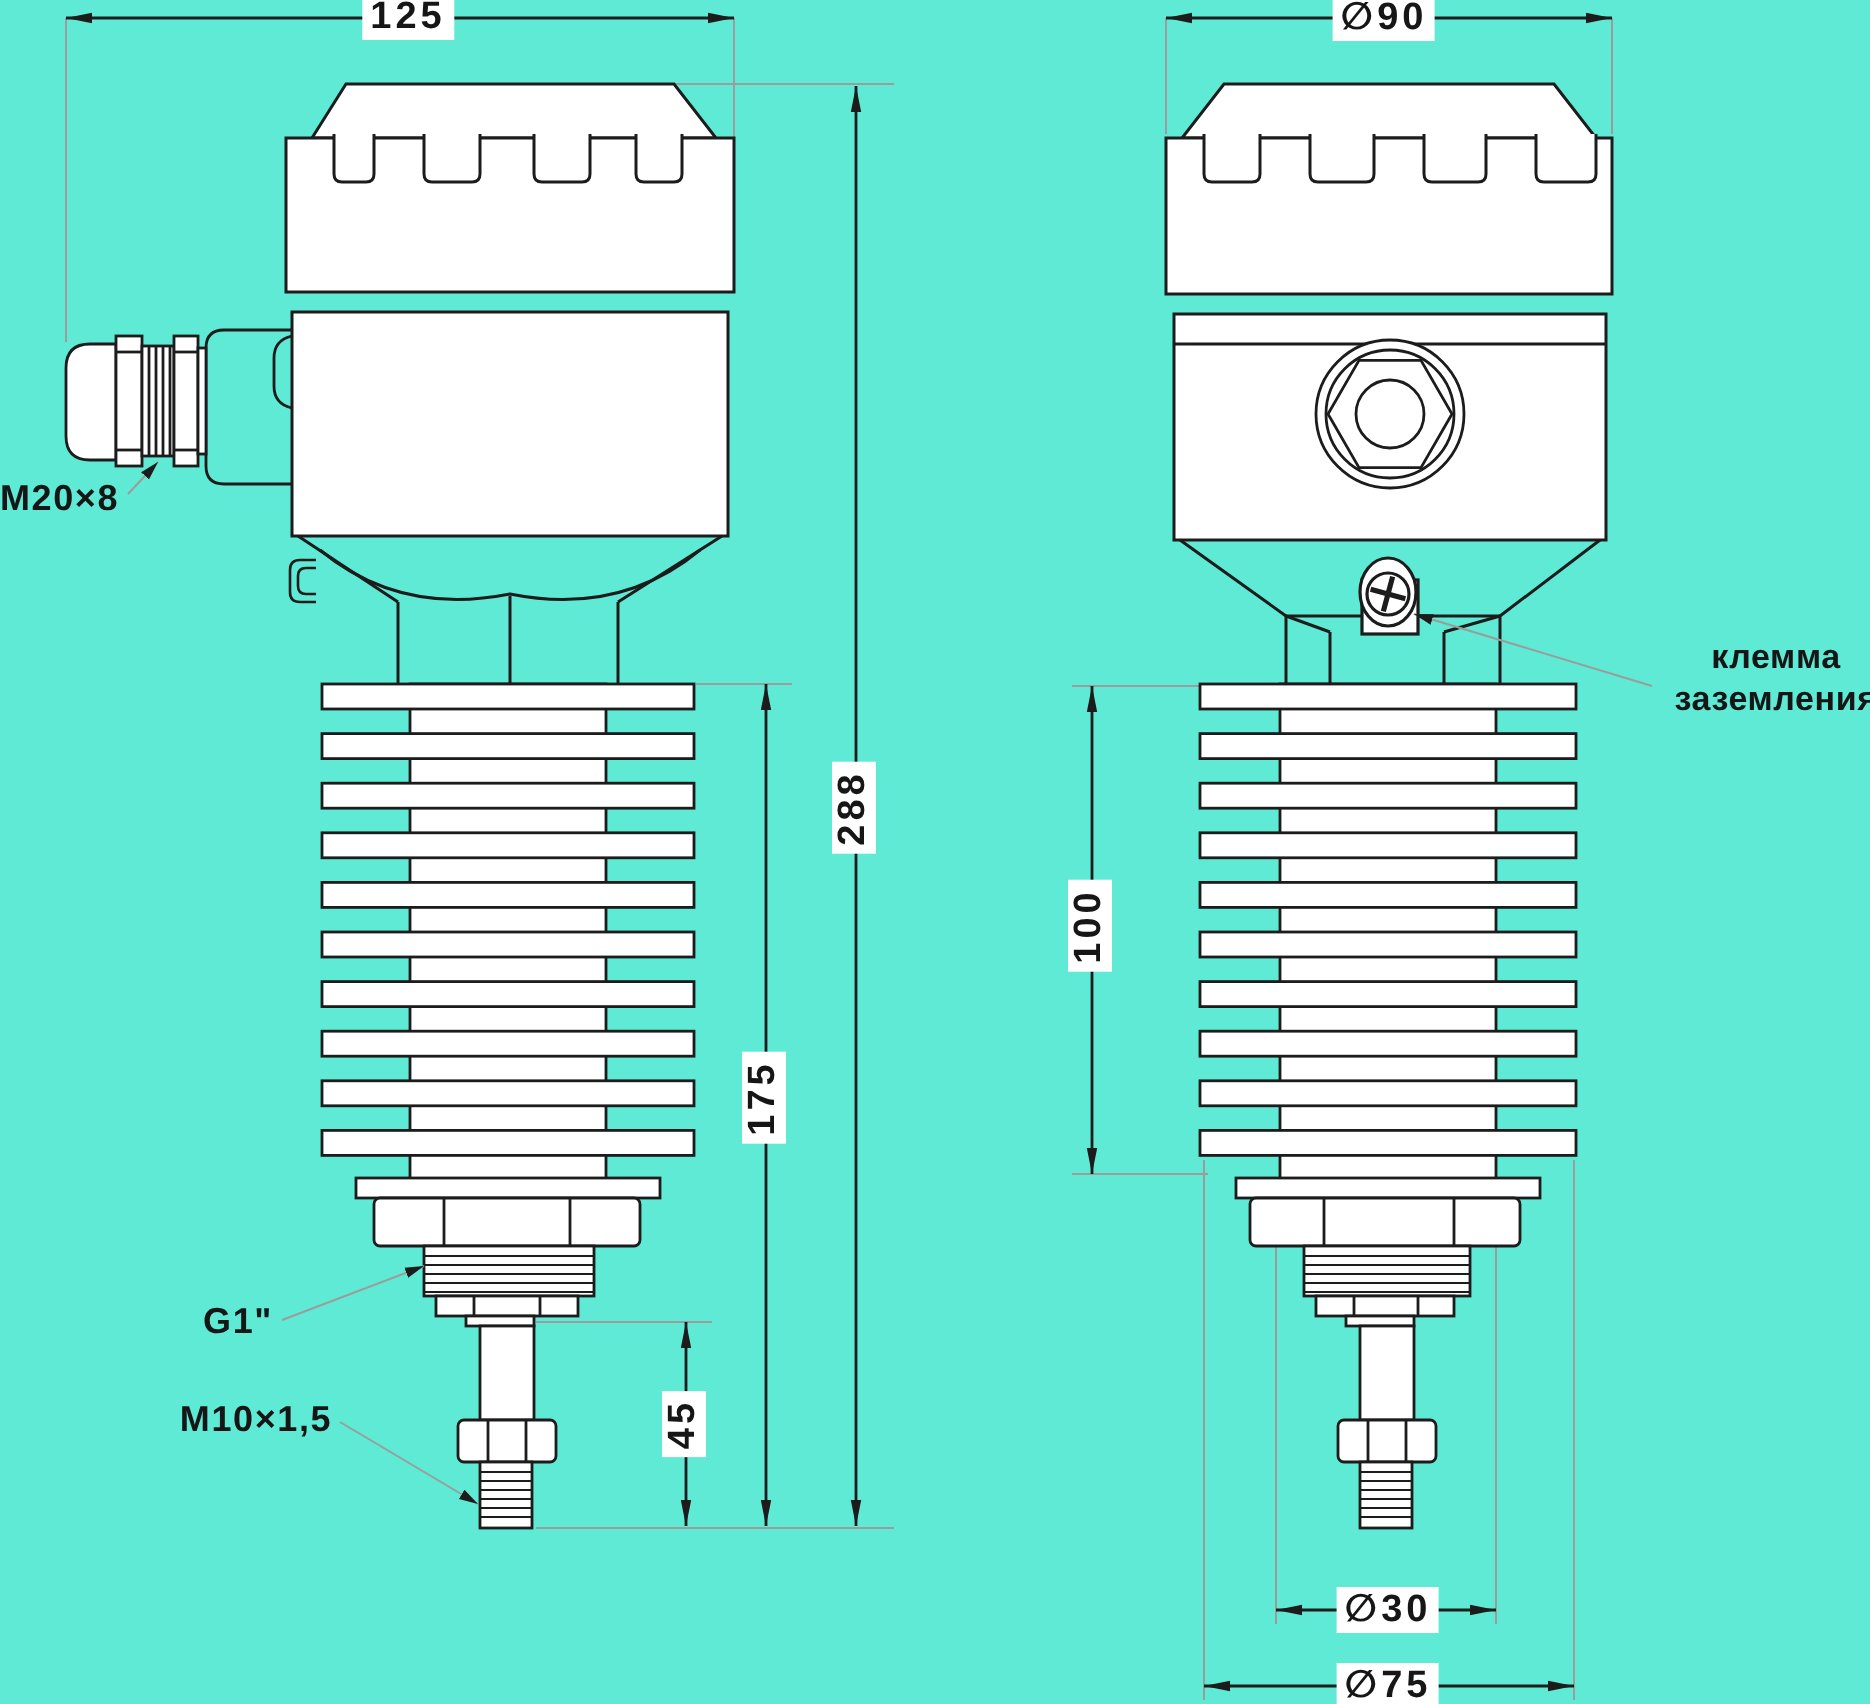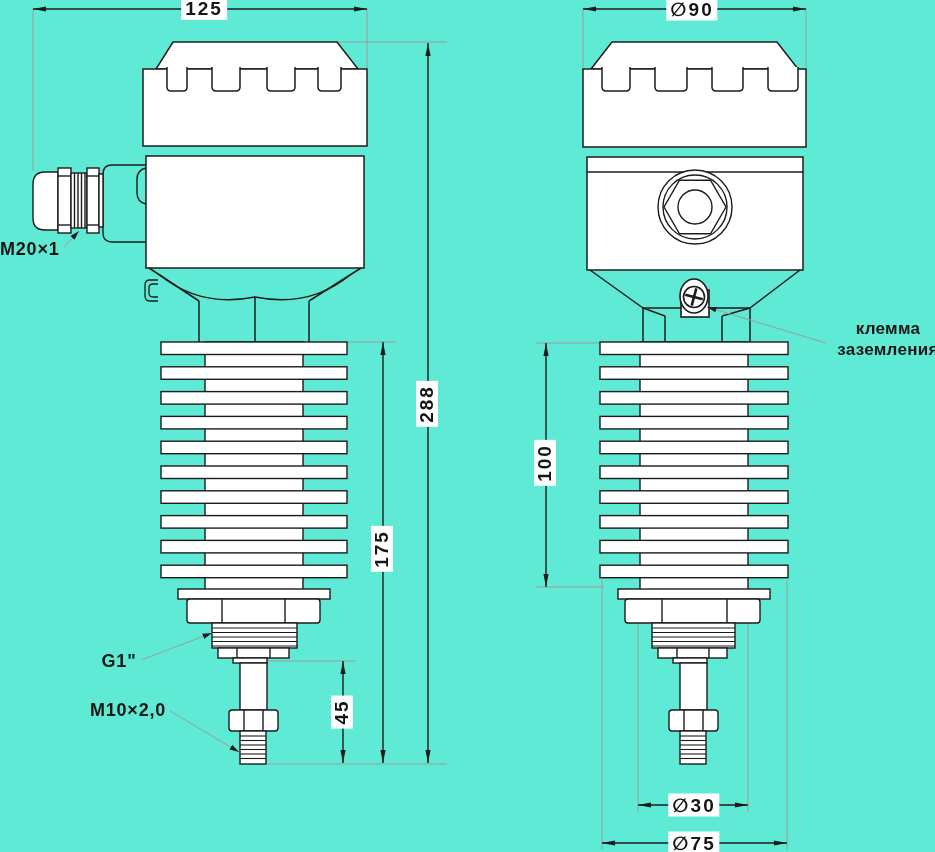--- a/index.html
+++ b/index.html
@@ -257,22 +257,22 @@
 
   <div class="lbl dim" style="left:204px;top:9px">125</div>
   <div class="lbl dim" style="left:692px;top:9px">∅90</div>
   <div class="lbl dim vert" style="left:427px;top:404px">288</div>
   <div class="lbl dim vert" style="left:382px;top:549px">175</div>
   <div class="lbl dim vert" style="left:342px;top:712px">45</div>
   <div class="lbl dim vert" style="left:545px;top:463px">100</div>
   <div class="lbl dim" style="left:694px;top:805px">∅30</div>
   <div class="lbl dim" style="left:694px;top:843px">∅75</div>
 
-  <div class="lbl callout tl" style="left:0px;top:239px">M20×1</div>
+  <div class="lbl callout tl" style="left:0px;top:239px">M20×8</div>
   <div class="lbl callout" style="left:119px;top:661px">G1"</div>
-  <div class="lbl callout" style="left:128px;top:710px">M10×2,0</div>
+  <div class="lbl callout" style="left:128px;top:710px">M10×1,5</div>
 
   <div class="lbl ground" style="left:888px;top:339px">
     <div>клемма</div>
     <div>заземления</div>
   </div>
 
 </div>
 
 </body></html>

